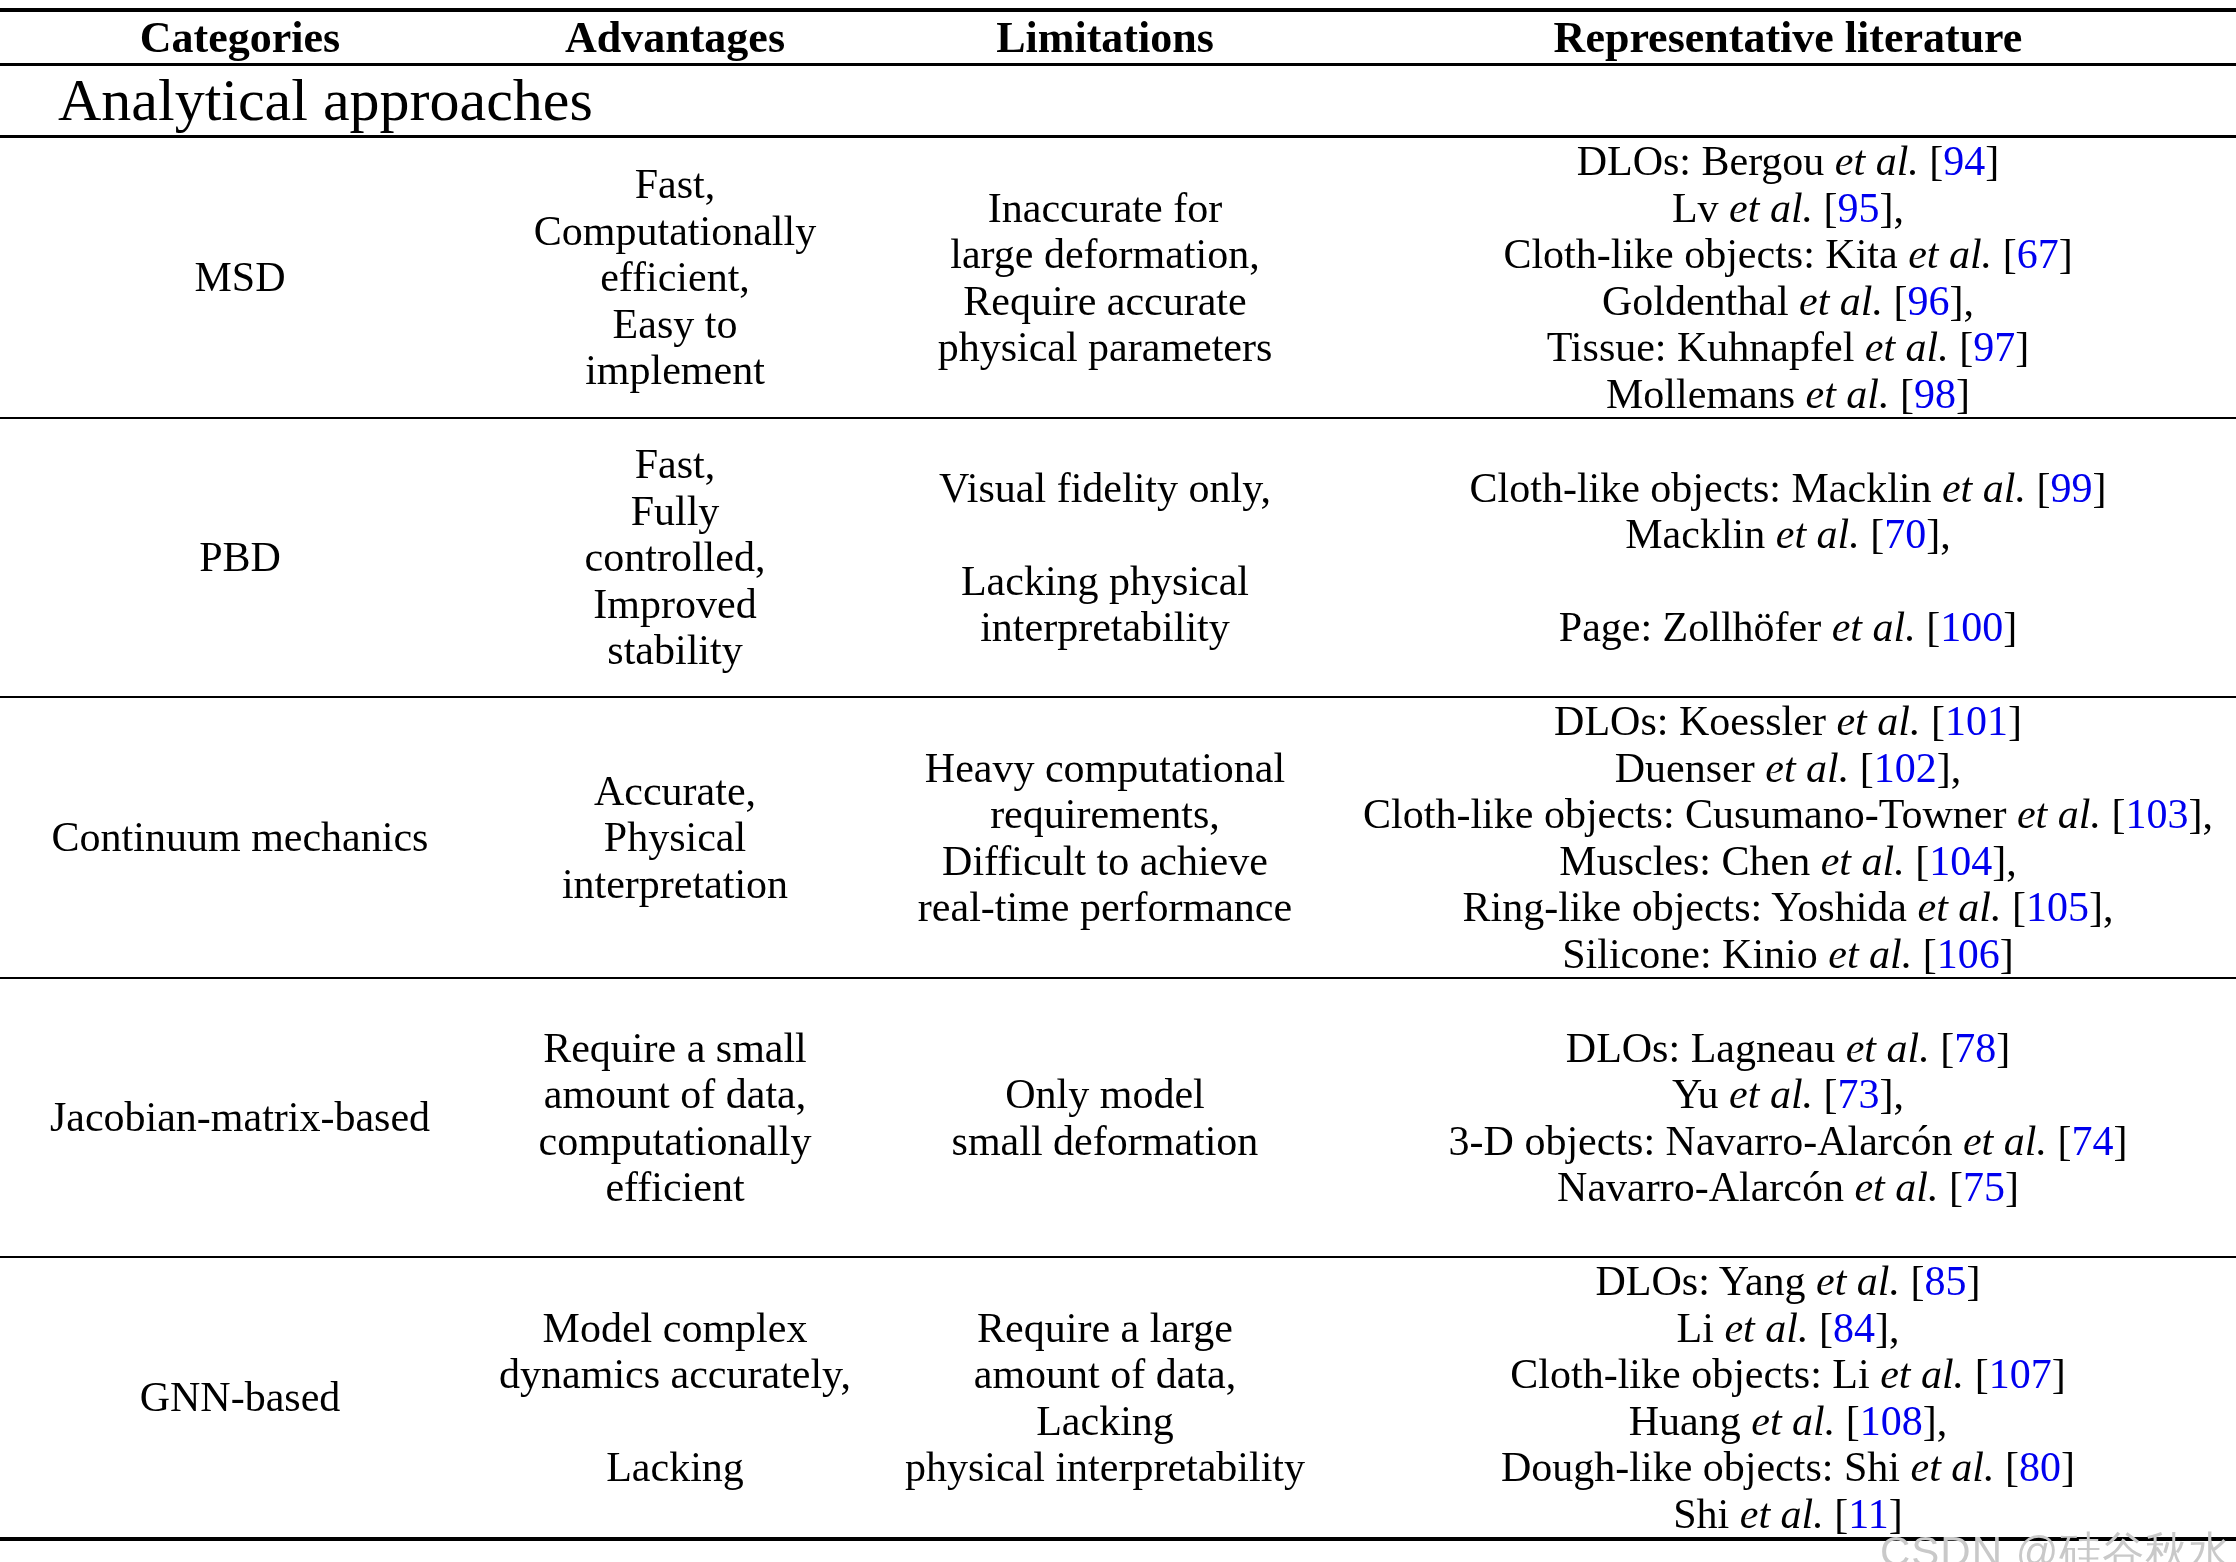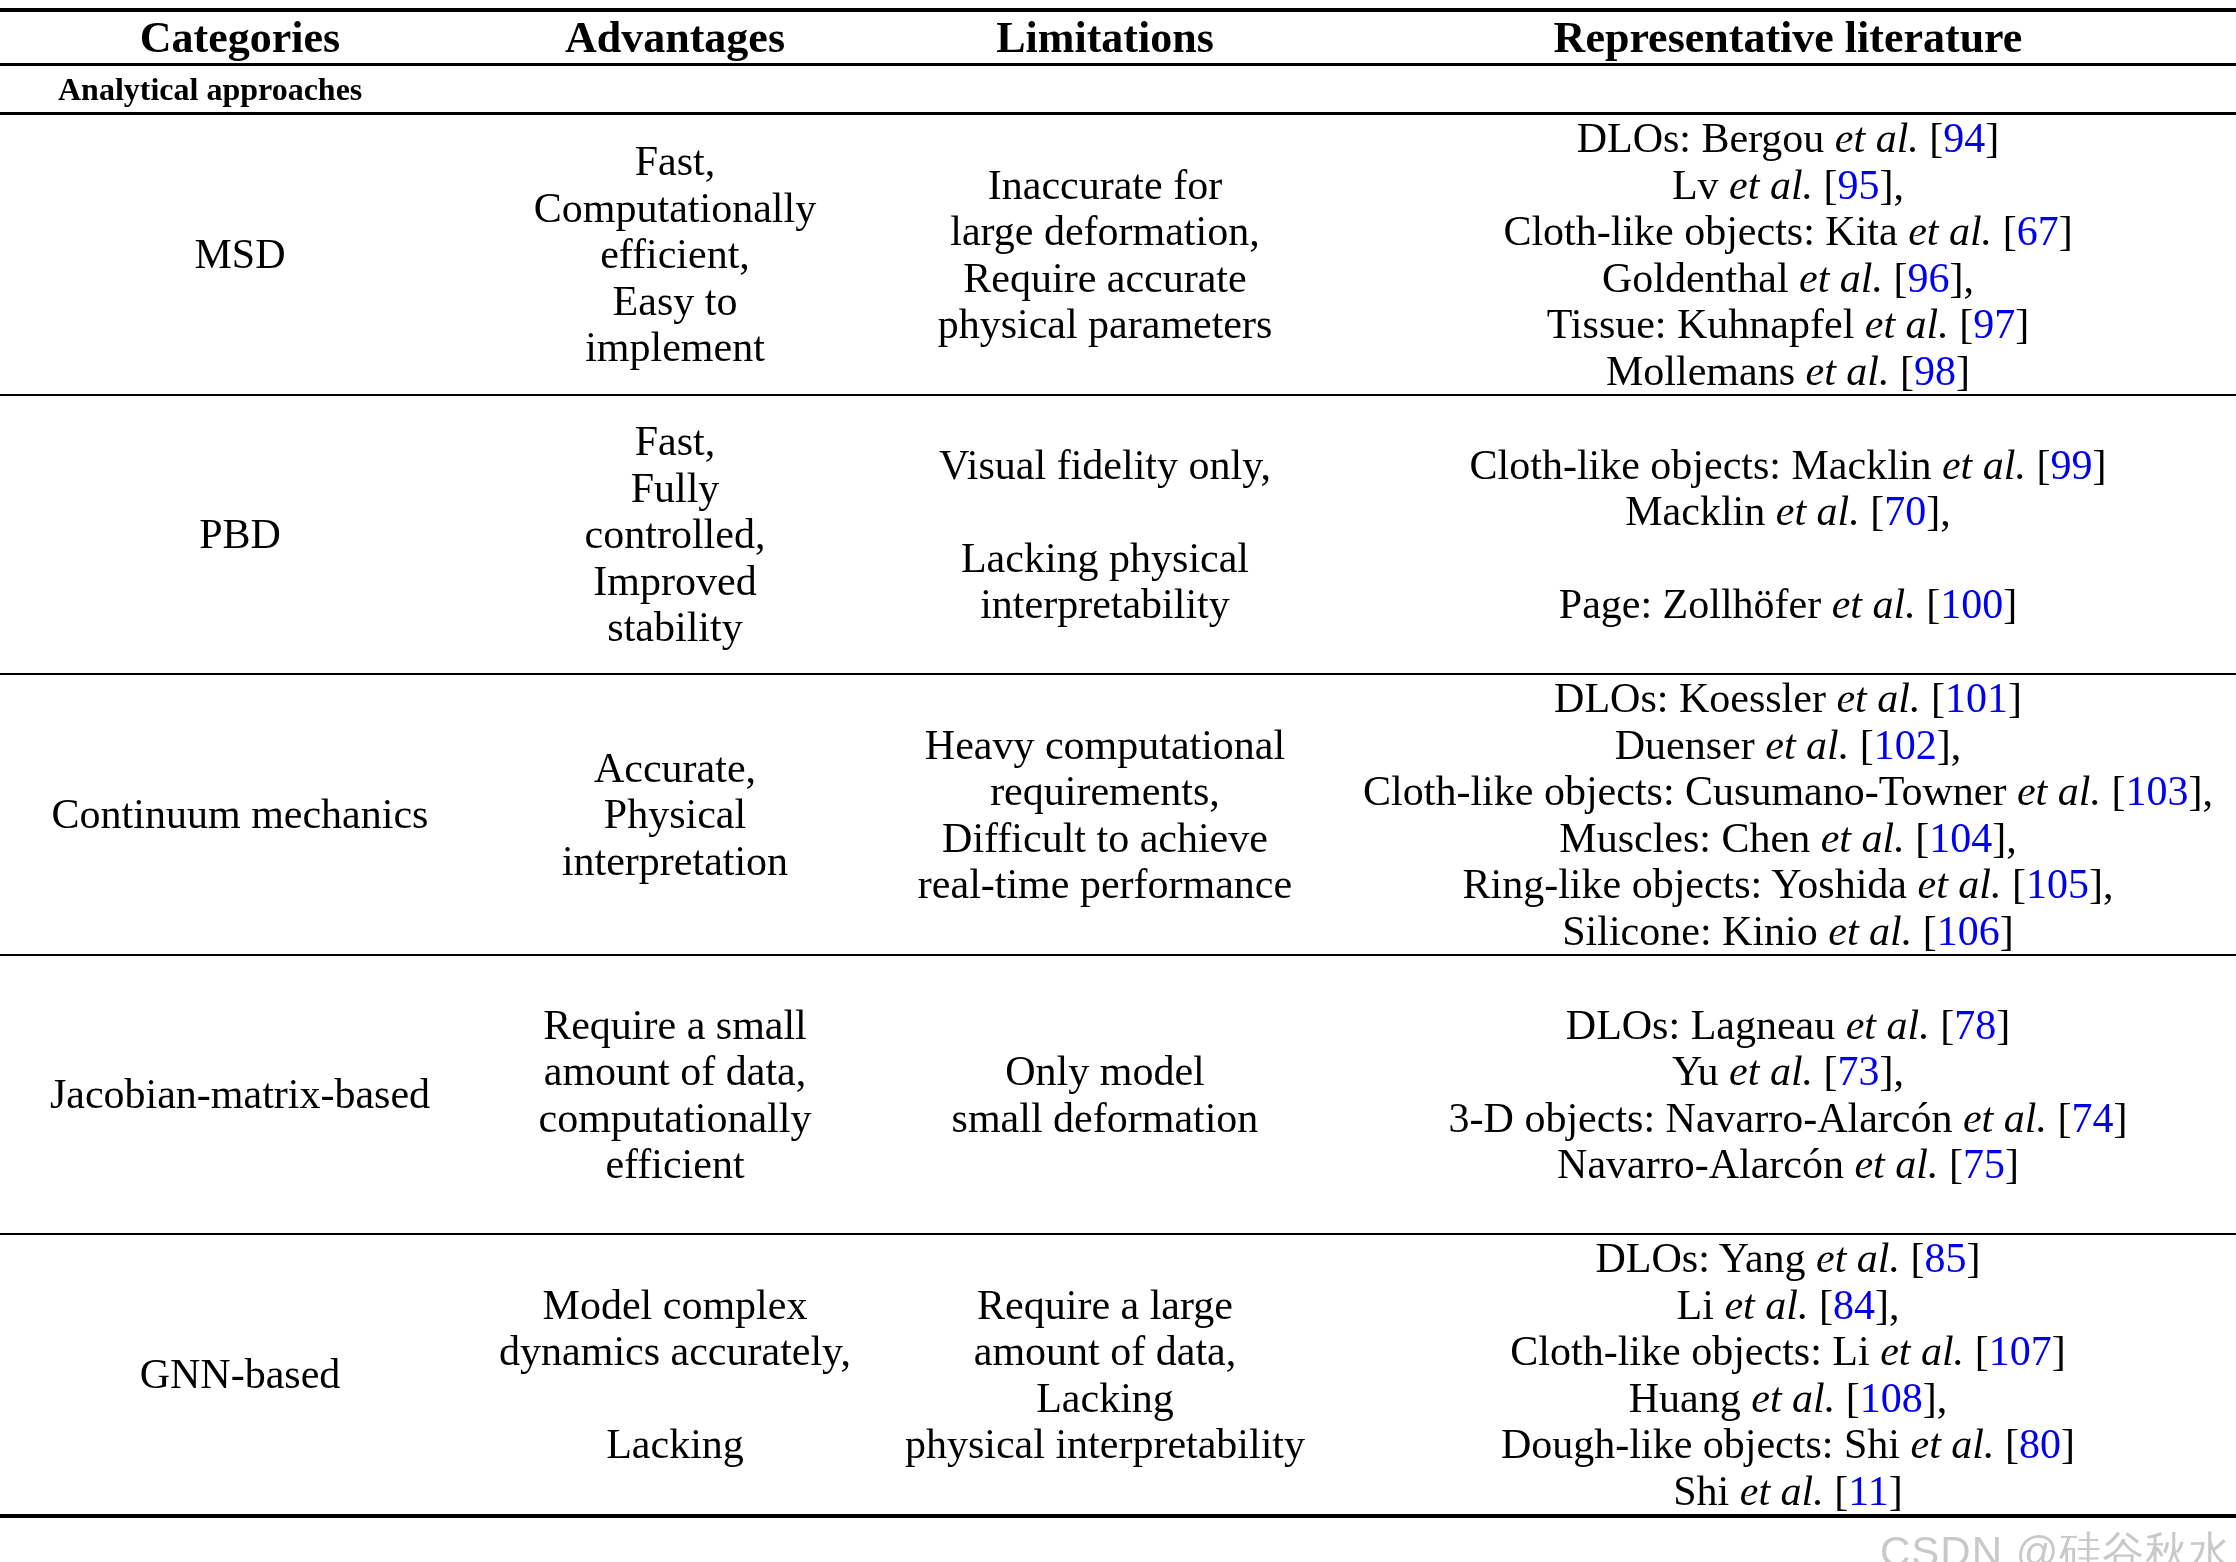--- a/index.html
+++ b/index.html
@@ -26,22 +26,22 @@
     font-size: 44px;
     height: 49px;
     text-align: center;
     vertical-align: middle;
     border-top: 4px solid #000;
     border-bottom: 3px solid #000;
     padding: 0;
     white-space: nowrap;
   }
   tr.section-row td {
-    font-weight: bold;
-    font-size: 32px;
+    font-weight: normal;
+    font-size: 60px;
     height: 46px;
     text-align: left;
     vertical-align: middle;
     padding: 0 0 0 58px;
     border-bottom: 3px solid #000;
     white-space: nowrap;
   }
   tr.data-row td {
     font-size: 42px;
     line-height: 46.5px;

